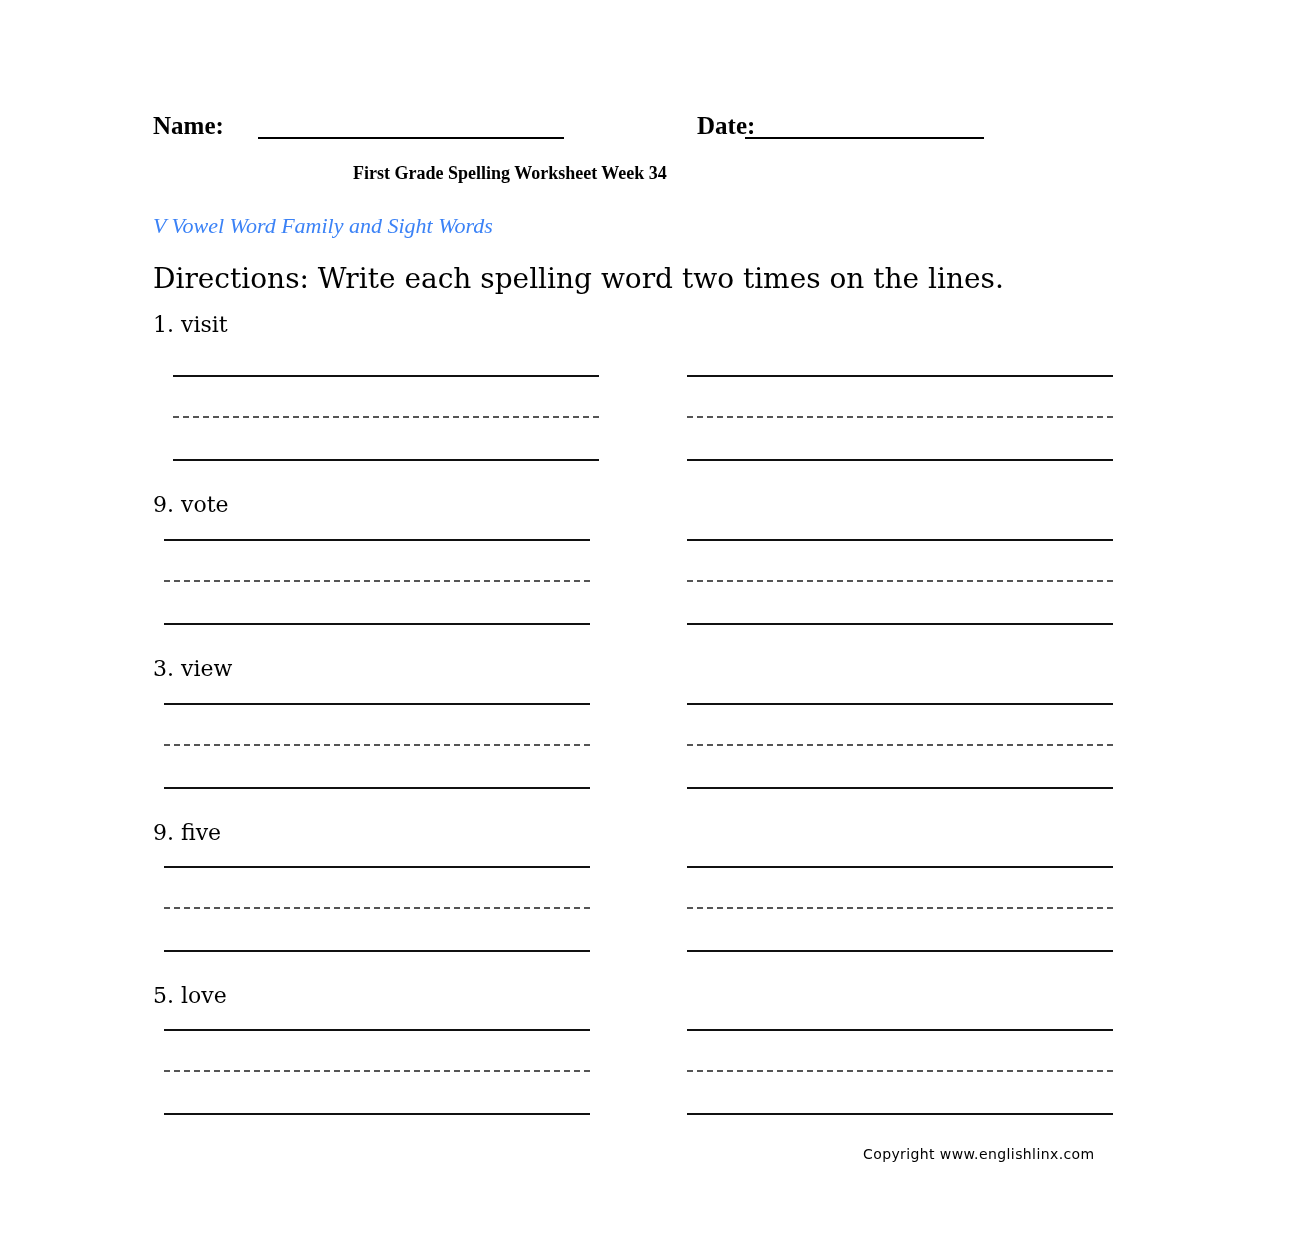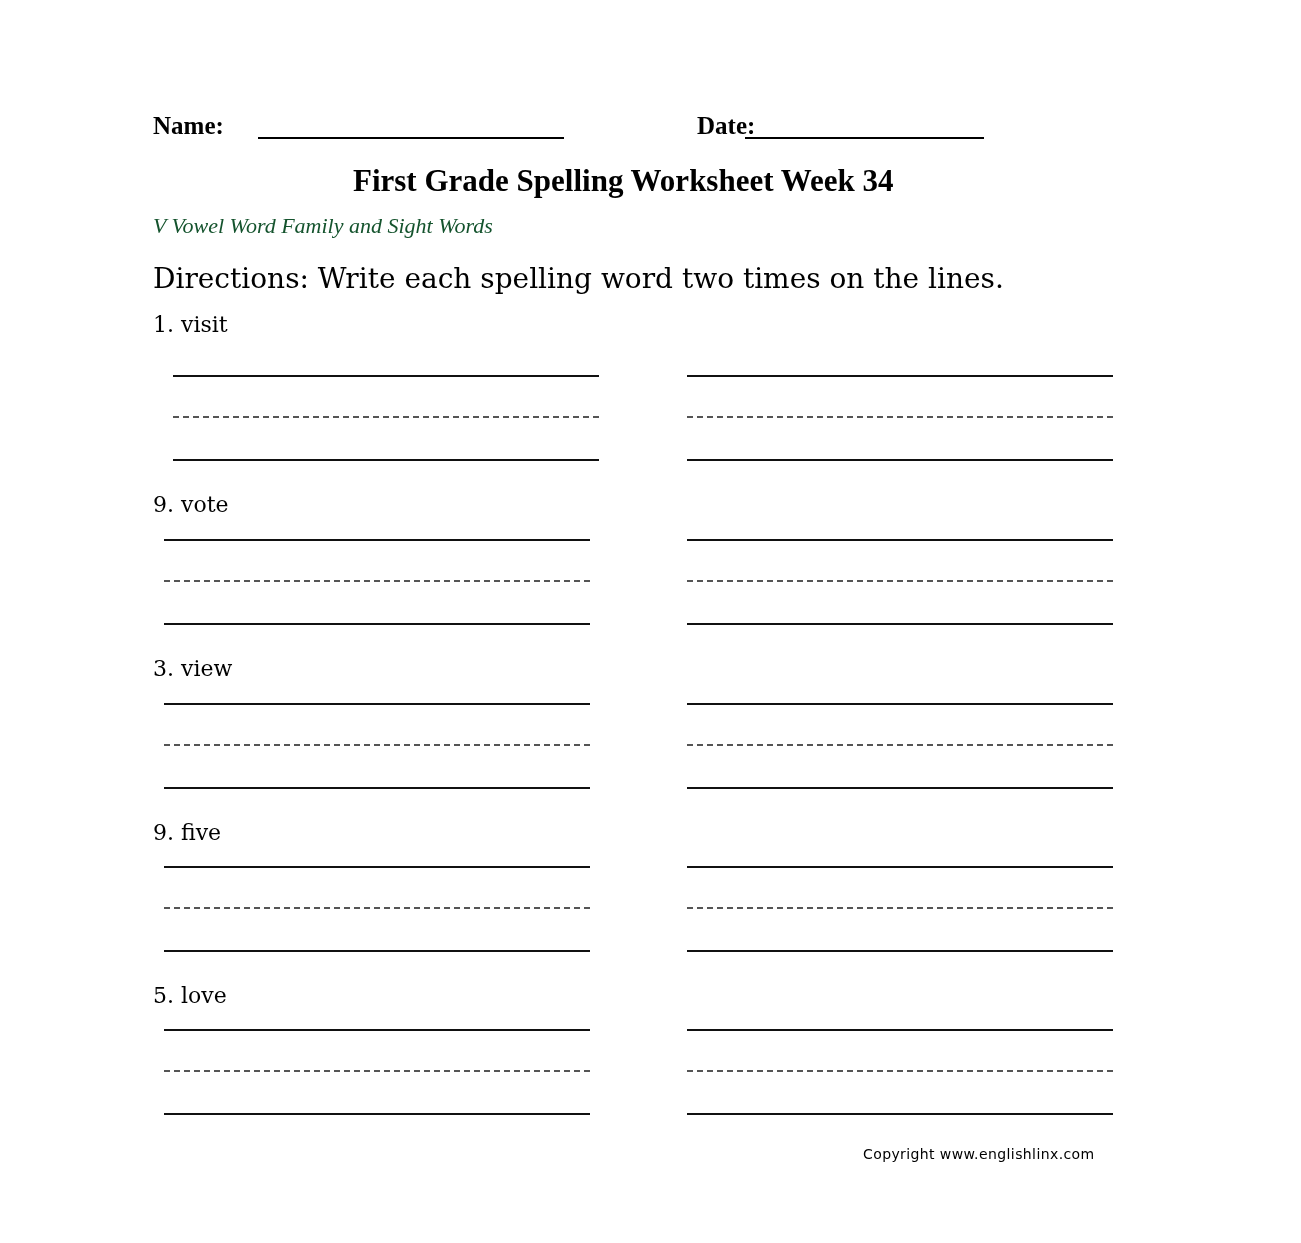--- a/index.html
+++ b/index.html
@@ -1,21 +1,21 @@
 <!DOCTYPE html>
 <html><head>
   <meta charset="utf-8">
   <style>
     html, body { margin: 0; padding: 0; background: #ffffff; }
     body { width: 1301px; height: 1243px; position: relative; overflow: hidden; font-family: "Liberation Serif", serif; color: #000; }
     .abs { position: absolute; white-space: nowrap; }
     .hdr { font-weight: bold; font-size: 25px; top: 112px; }
     .blank { position: absolute; height: 2px; background: #000; }
-    .title { font-weight: bold; font-size: 31px; top: 163px; left: 353px; }
-    .subtitle { font-style: italic; font-size: 22px; top: 213px; left: 153px; color: #14532d; }
+    .title { font-weight: bold; font-size: 18px; top: 163px; left: 353px; }
+    .subtitle { font-style: italic; font-size: 22px; top: 213px; left: 153px; color: #3b82f6; }
     .directions { font-family: "DejaVu Serif", serif; font-size: 28px; top: 262px; left: 153px; }
     .word { font-family: "DejaVu Serif", serif; font-size: 22px; position: absolute; }
     .solid { position: absolute; height: 2px; background: #111; }
     .dash { position: absolute; height: 0; border-top: 2px dashed #555; }
     .copyright { font-family: "DejaVu Sans", sans-serif; font-size: 14px; top: 1146px; left: 847px; letter-spacing: 0.4px; margin-left: 16px; }
   </style>
 </head>
 <body>
 
 <div>

